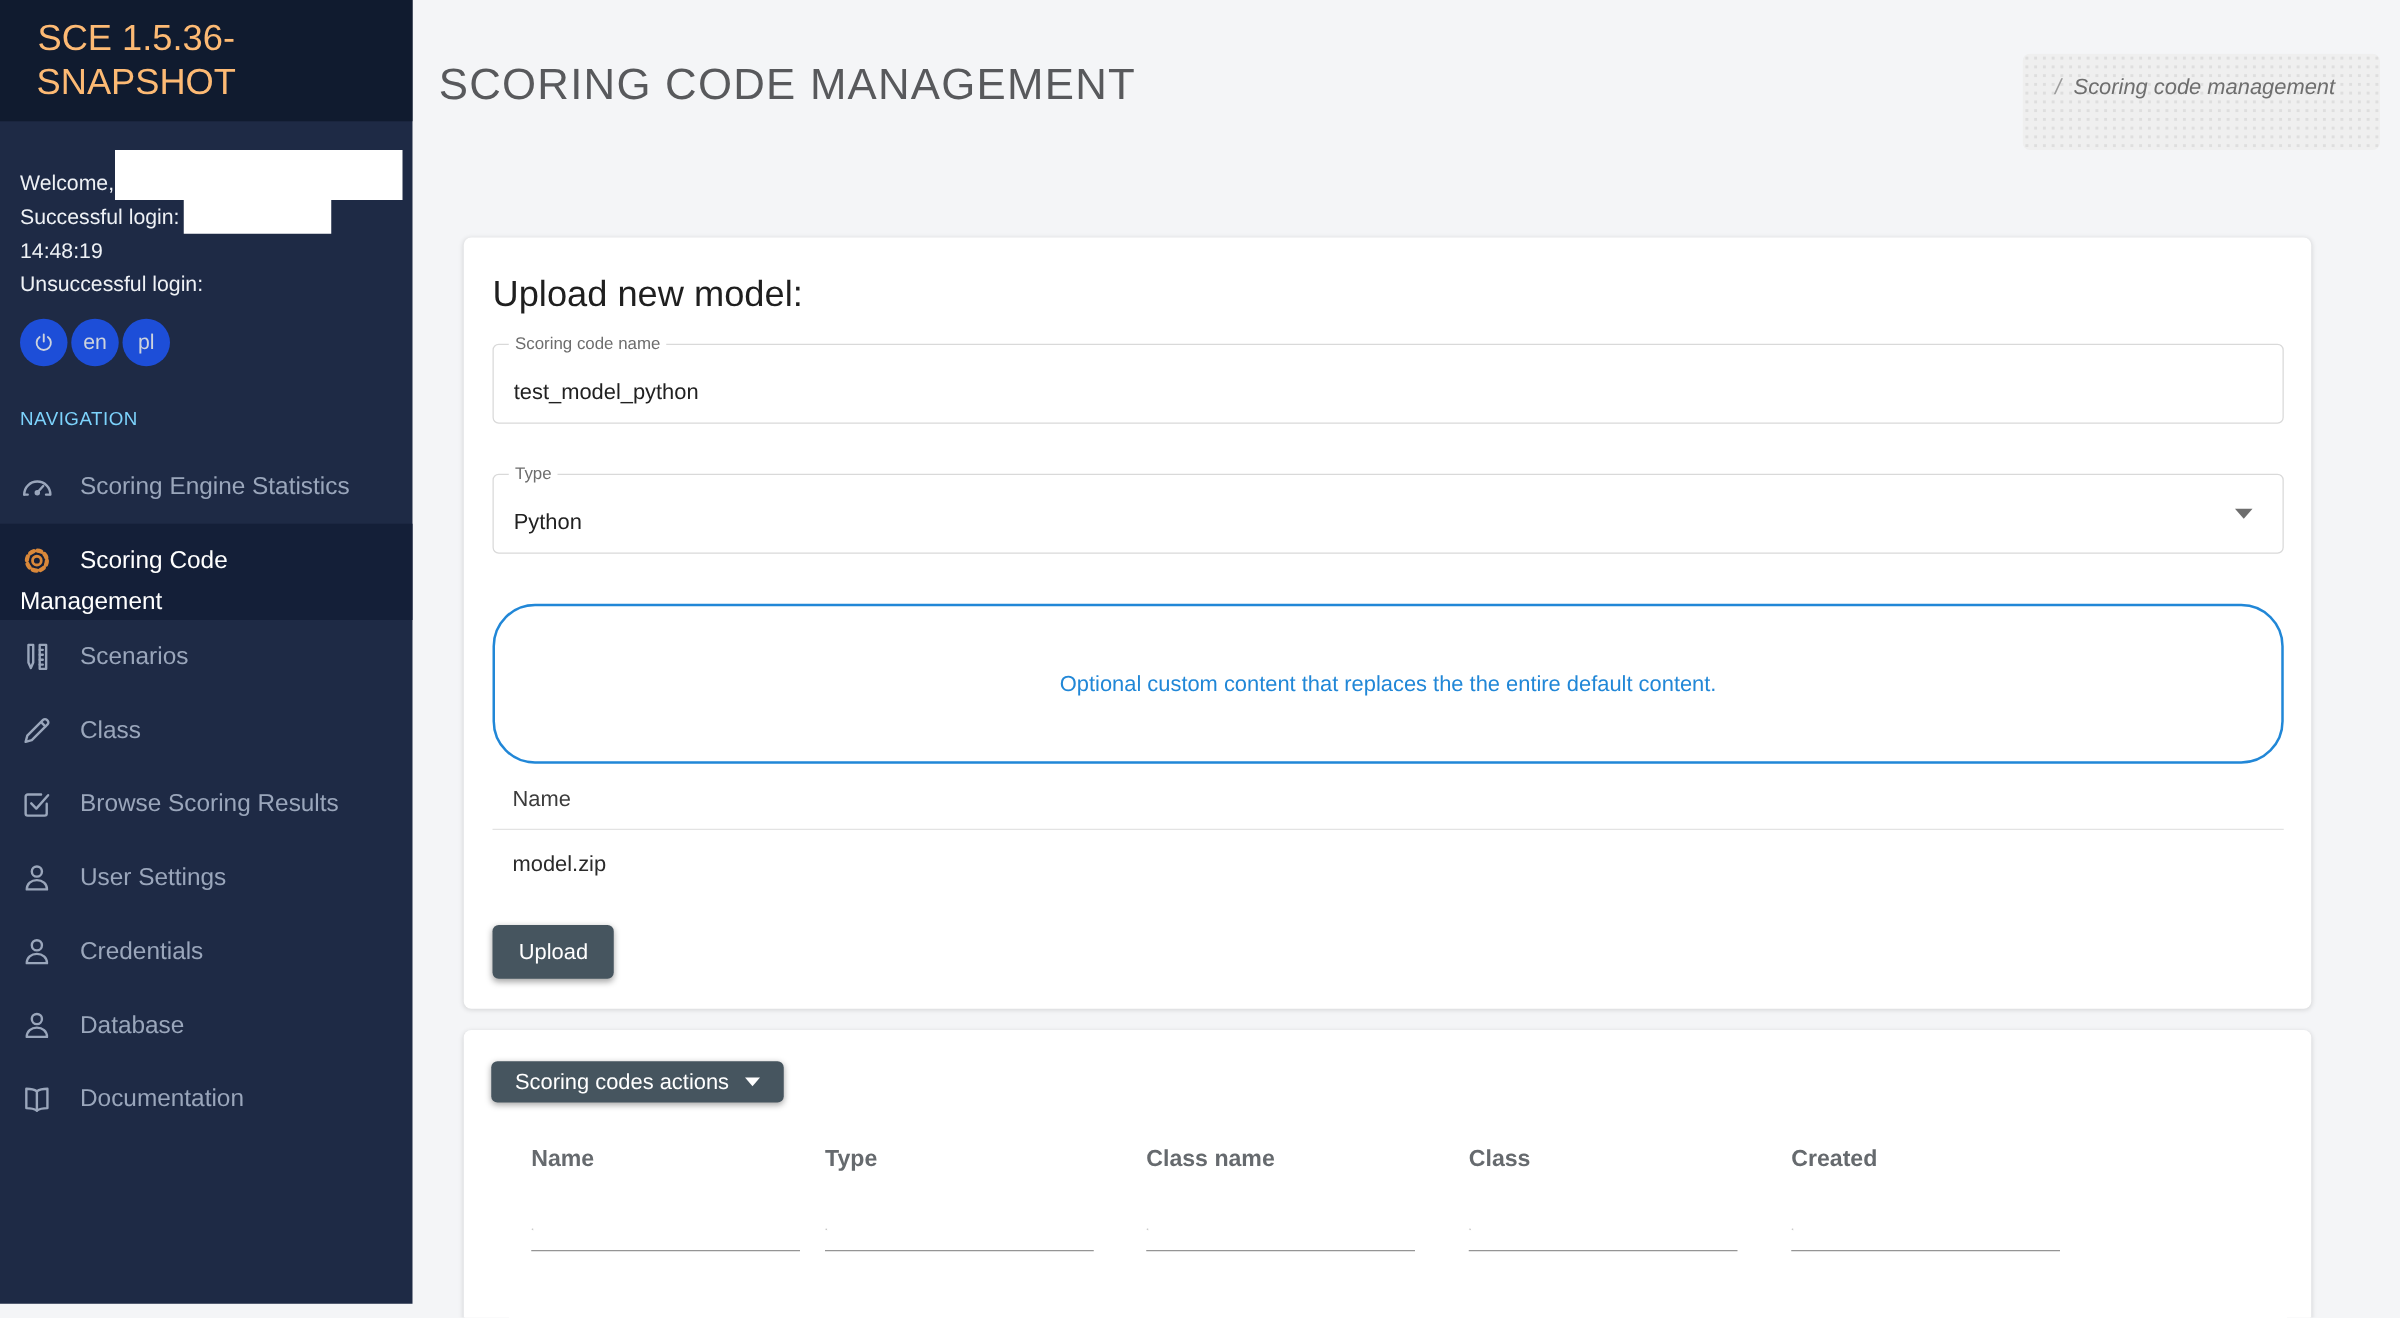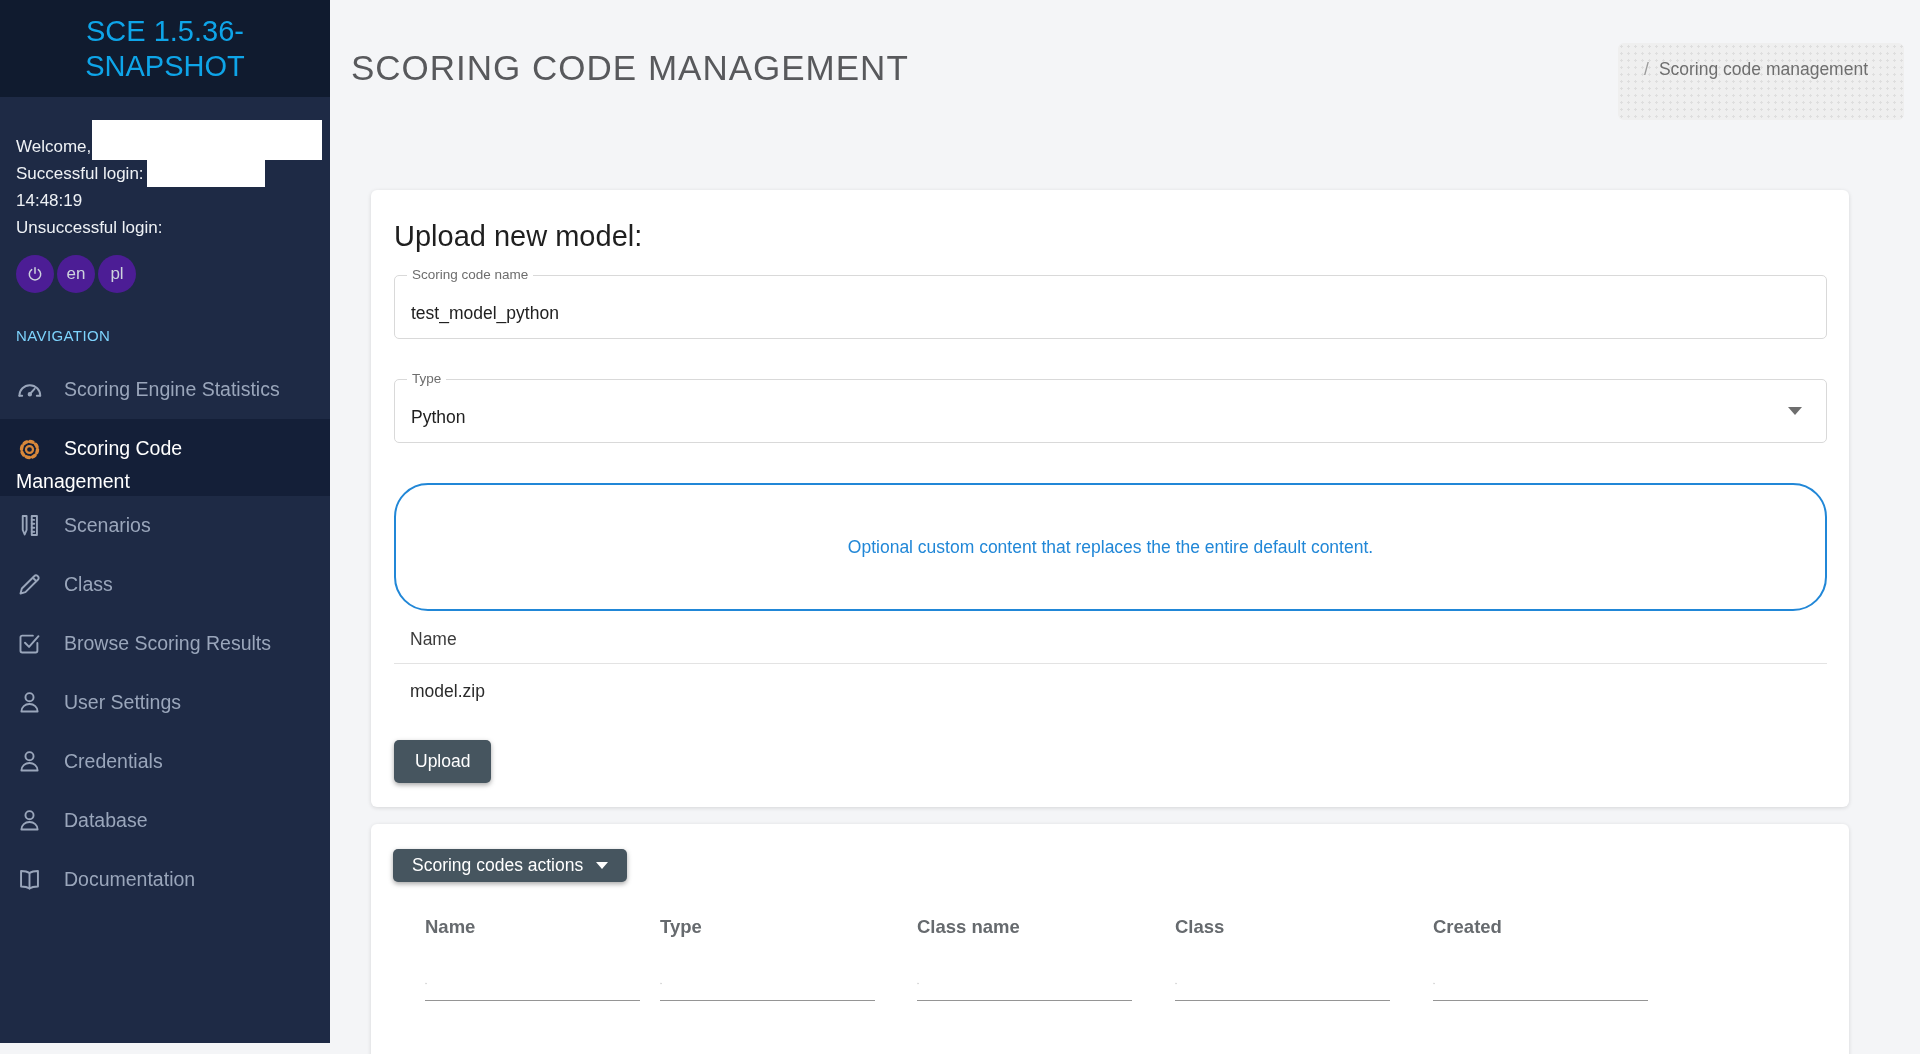--- a/index.html
+++ b/index.html
@@ -11,34 +11,34 @@
     overflow:hidden;
     color:#212121;
   }
 
   
   .sidebar {
     position:absolute; left:0; top:0; width:330px; height:1043px;
     background:#1e2a45;
   }
   .sidebar-header {
-    height:97px; background:#101b2f; color:#0ea5e9;
-    display:flex; align-items:center; justify-content:center; text-align:center;
+    height:97px; background:#101b2f; color:#fdba74;
+    display:flex; align-items:center; text-align:center;
   }
   .sidebar-header .app-title { width:218px; font-size:29px; line-height:1.18; font-weight:400; }
 
   .user-block { position:absolute; top:97px; left:0; right:0; padding:36px 16px 0 16px;
     color:#eef1f5; font-size:17px; }
   .user-line { line-height:27px; white-space:nowrap; }
   .redaction-1 { position:absolute; left:92px; top:23px; width:230px; height:40px; background:#ffffff; }
   .redaction-2 { position:absolute; left:147px; top:63px; width:118px; height:27px; background:#ffffff; }
 
   .quick-buttons { margin-top:14px; display:flex; gap:3px; }
   .circle-btn {
-    width:38px; height:38px; border-radius:50%; background:#4c1d95;
+    width:38px; height:38px; border-radius:50%; background:#1d4ed8;
     color:#cdd3dd; font-size:17px; display:flex; align-items:center; justify-content:center;
     border:none; cursor:pointer;text-align:center;
   }
 
   .nav-heading { position:absolute; top:327px; left:16px; color:#7dd3fc;
     font-size:15px; font-weight:400; letter-spacing:0.4px;text-align:center; }
   .nav-list { position:absolute; top:360px; left:0; right:0; }
   .nav-item {
     display:flex; align-items:center; height:59px; padding:0 10px 0 16px;
     color:#9aa6bb; font-size:19.5px; cursor:pointer;
@@ -57,21 +57,21 @@
   .page-title {
     position:absolute; left:21px; top:48px; font-size:35px; font-weight:400;
     color:#58595c; letter-spacing:1px;
   }
   .breadcrumb {
     position:absolute; right:16px; top:43px; width:286px; min-height:77px;
     background:#efefef;
     background-image:radial-gradient(circle, #dedede 1.2px, transparent 1.4px);
     background-size:7px 7px;
     border-radius:6px; padding:13px 18px 12px 26px;
-    font-size:17.5px; color:#6e6e6e; line-height:26px;
+    font-size:17.5px; color:#6e6e6e; line-height:26px;font-style:italic;
   }
   .breadcrumb .sep { color:#9b9b9b; margin-right:10px; }
 
   .card {
     position:absolute; left:41px; width:1478px; background:#ffffff;
     border-radius:6px; box-shadow:0 1px 4px rgba(0,0,0,0.13);
   }
   .card-upload { top:190px; height:617px; padding:30px 22px 0 23px; }
   .card-codes  { top:824px; height:300px; padding:25px 22px 0 22px; }
 

